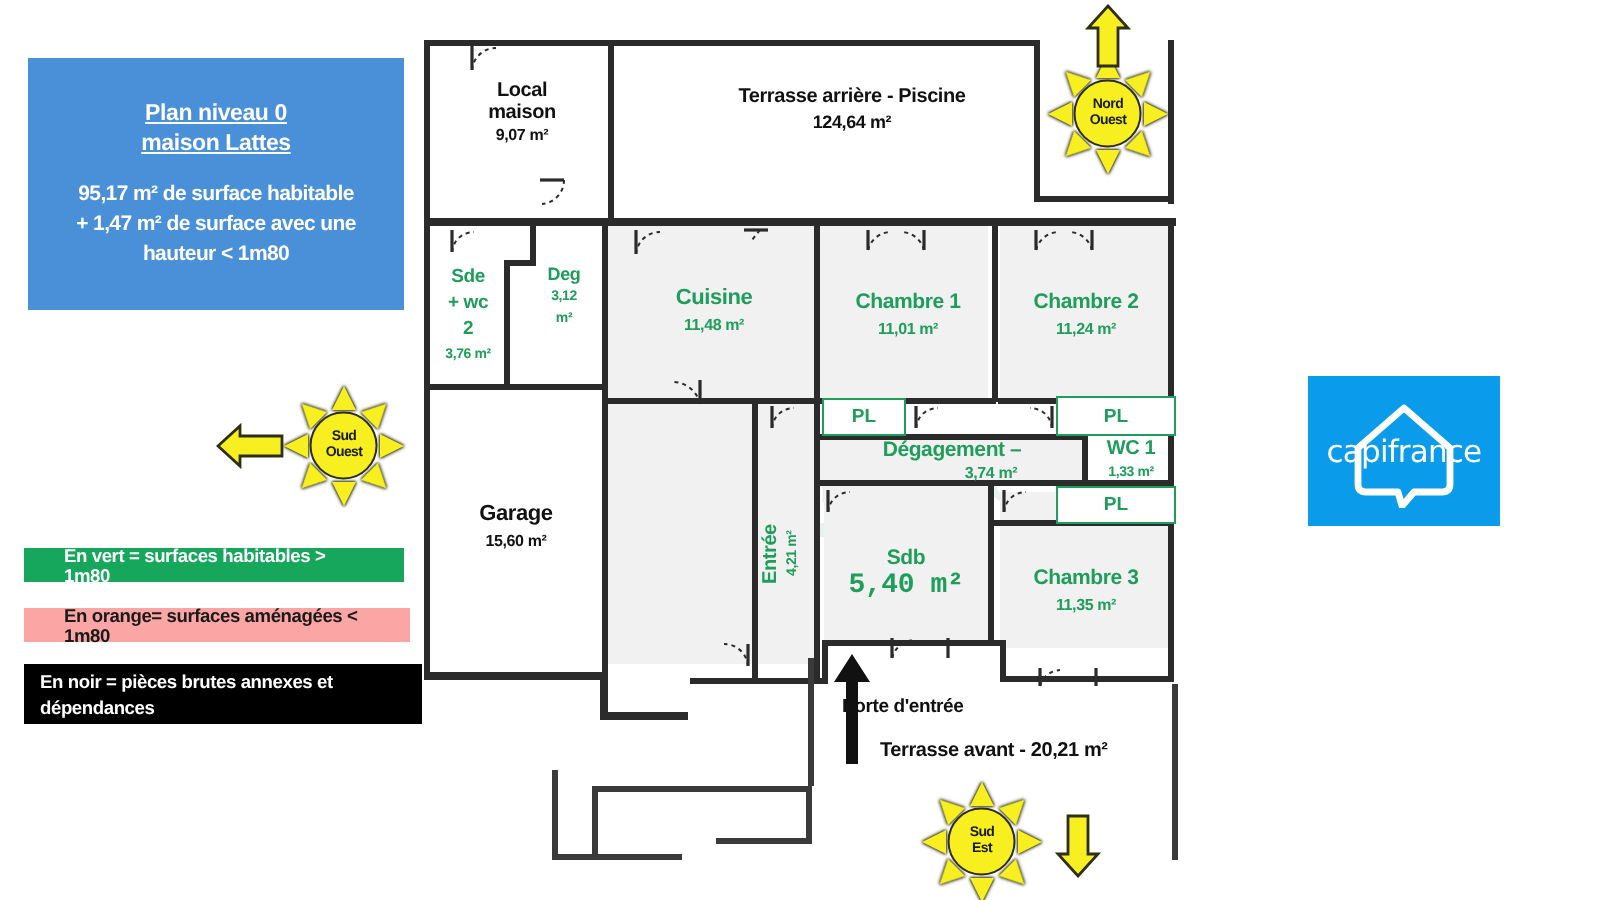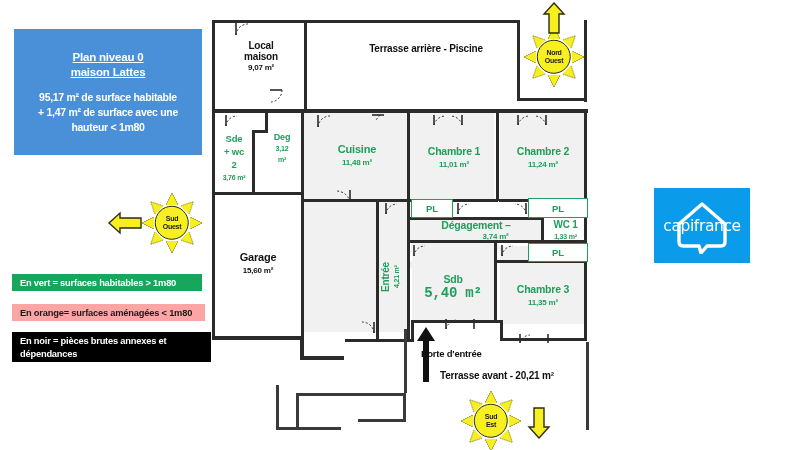--- a/index.html
+++ b/index.html
@@ -15,21 +15,21 @@
     background:#4a90d9;color:#fff;box-sizing:border-box;
     display:flex;flex-direction:column;align-items:center;justify-content:center;
     text-align:center;
   }
   .title-line{font-size:11.5px;font-weight:bold;text-decoration:underline;line-height:15px;letter-spacing:-0.2px;}
   .title-sub{font-size:10.5px;font-weight:bold;line-height:15px;margin-top:10px;letter-spacing:-0.3px;}
   .title-sub div{white-space:nowrap;}
 
   .legend{position:absolute;left:12px;box-sizing:border-box;
     font-size:9.3px;font-weight:bold;color:#fff;letter-spacing:-0.2px;
-    display:flex;align-items:center;padding:0 8px;}
+    display:flex;align-items:center;padding:0 20px;}
   .lg-green{top:274px;width:190px;height:17px;background:#16a75c;}
   .lg-orange{top:304px;width:193px;height:17px;background:#fca5a5;color:#1a1a1a;}
   .lg-black{top:332px;width:199px;height:30px;background:#000;padding:3px 8px;
     display:block;line-height:13px;text-align:justify;}
   .lg-black span{display:block;}
 
   
   .rose{position:absolute;width:var(--s);height:var(--s);}
   .rose .disc{
     position:absolute;left:50%;top:50%;transform:translate(-50%,-50%);
@@ -412,20 +412,21 @@
     </div>
 
     <div class="room black" style="left:14px;top:38px;width:78px;font-size:10px;">
       <span class="nm">Local</span>
       <span class="nm">maison</span>
       <span class="ar" style="font-size:8px;">9,07 m²</span>
     </div>
 
     <div class="room black" style="left:128px;top:40px;width:180px;font-size:10px;line-height:13px;">
       <span class="nm">Terrasse arrière - Piscine</span>
+      <span class="ar" style="font-size:9px;">124,64 m²</span>
     </div>
 
     <div class="room green" style="left:6px;top:130px;width:40px;font-size:9.5px;line-height:13px;">
       <span class="nm">Sde</span>
       <span class="nm">+ wc</span>
       <span class="nm">2</span>
       <span class="ar" style="font-size:7px;">3,76 m²</span>
     </div>
 
     <div class="room green" style="left:56px;top:130px;width:36px;font-size:9px;line-height:11px;">

